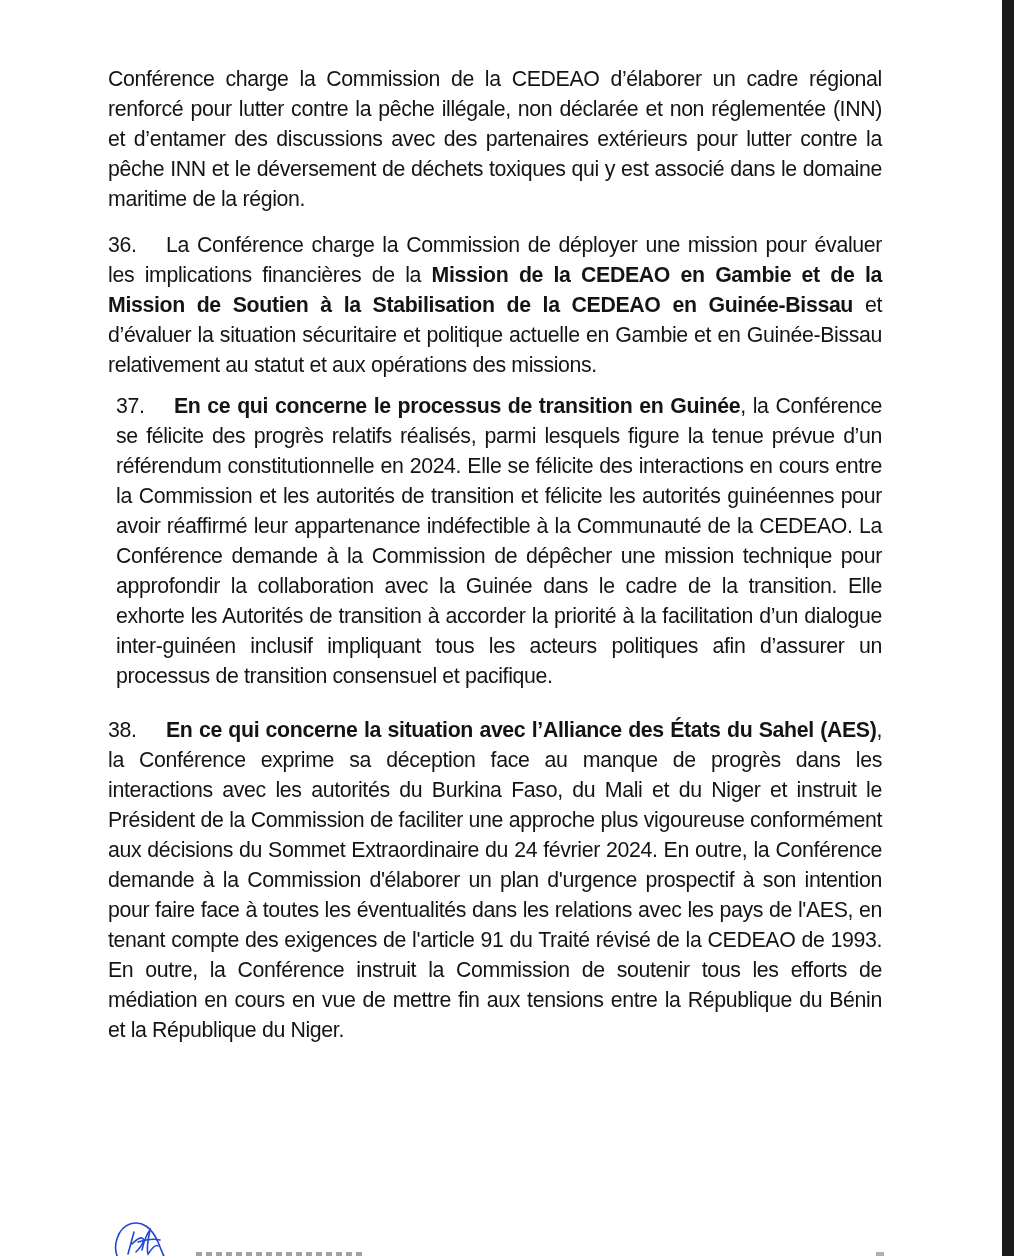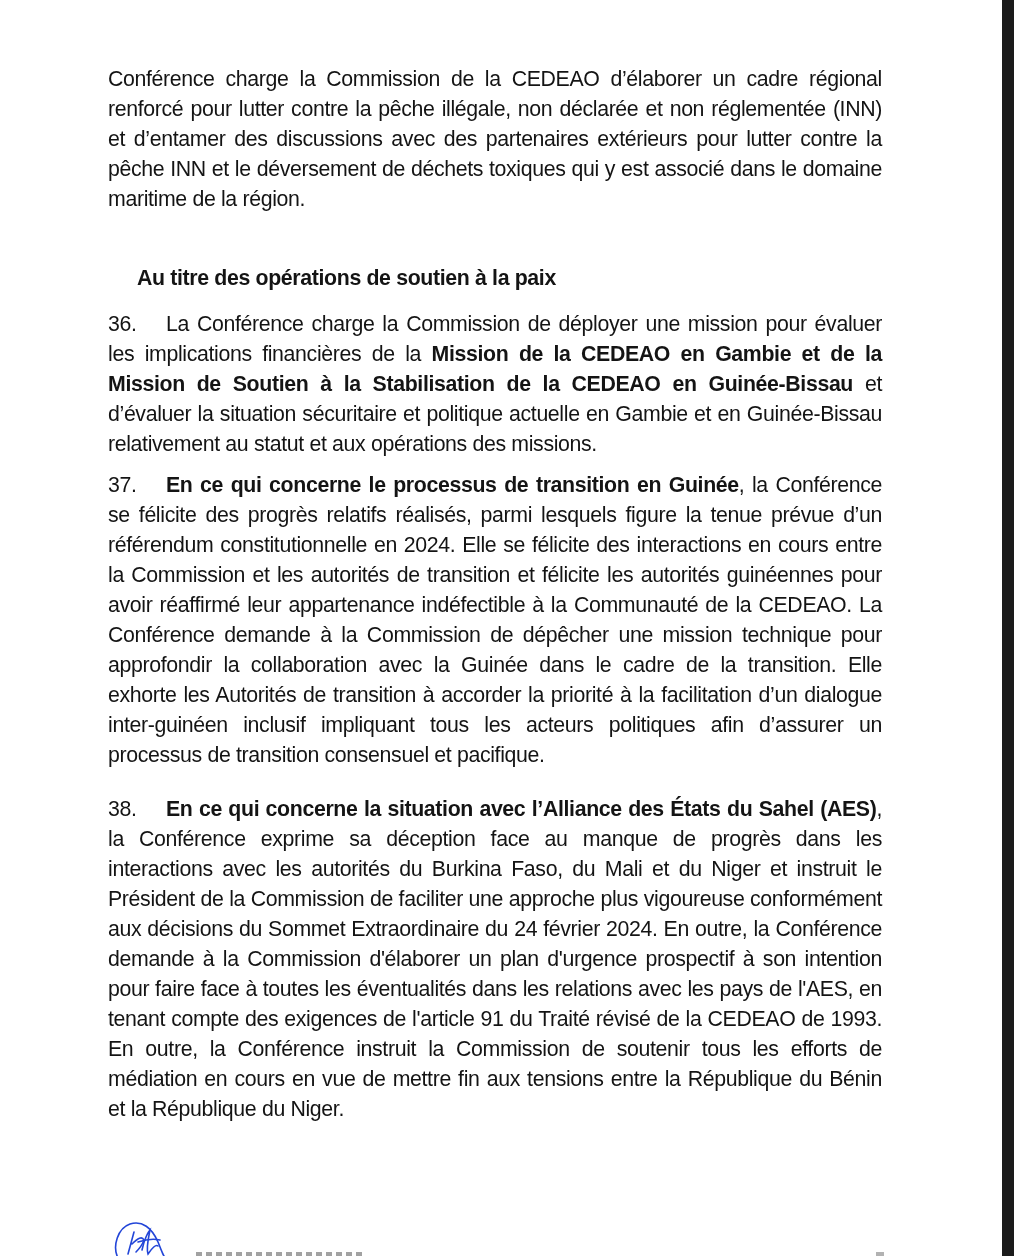--- a/index.html
+++ b/index.html
@@ -53,21 +53,21 @@
     .para b {
       font-weight: bold;
     }
     .heading {
       margin: 49px 0 10px 29px;
       font-weight: bold;
       font-size: 21.3px;
       line-height: 30px;
     }
     .p36 { margin-top: 16px; }
-    .p37 { margin-top: 11px; }
+    .p37 { margin-top: 11px; margin-left: 8px; }
     .p38 { margin-top: 24px; }
     .footer {
       position: absolute;
       left: 108px;
       top: 1218px;
       width: 780px;
       height: 40px;
     }
     .signature {
       position: absolute;
@@ -95,21 +95,20 @@
   </style>
 </head>
 <body>
 
 <div class="page">
   <div class="content">
     <p class="para">
       <span>Conférence charge la Commission de la CEDEAO d’élaborer un cadre régional renforcé pour lutter contre la pêche illégale, non déclarée et non réglementée (INN) et d’entamer des discussions avec des partenaires extérieurs pour lutter contre la pêche INN et le déversement de déchets toxiques qui y est associé dans le domaine maritime de la région.</span>
     </p>
 
-    <h2 class="heading">Au titre des opérations de soutien à la paix</h2>
 
     <p class="para p36">
       <span class="num">36.</span><span>La Conférence charge la Commission de déployer une mission pour évaluer les implications financières de la </span><b>Mission de la CEDEAO en Gambie et de la Mission de Soutien à la Stabilisation de la CEDEAO en Guinée-Bissau</b><span> et d’évaluer la situation sécuritaire et politique actuelle en Gambie et en Guinée-Bissau relativement au statut et aux opérations des missions.</span>
     </p>
 
     <p class="para p37">
       <span class="num">37.</span><b>En ce qui concerne le processus de transition en Guinée</b><span>, la Conférence se félicite des progrès relatifs réalisés, parmi lesquels figure la tenue prévue d’un référendum constitutionnelle en 2024. Elle se félicite des interactions en cours entre la Commission et les autorités de transition et félicite les autorités guinéennes pour avoir réaffirmé leur appartenance indéfectible à la Communauté de la CEDEAO. La Conférence demande à la Commission de dépêcher une mission technique pour approfondir la collaboration avec la Guinée dans le cadre de la transition. Elle exhorte les Autorités de transition à accorder la priorité à la facilitation d’un dialogue inter-guinéen inclusif impliquant tous les acteurs politiques afin d’assurer un processus de transition consensuel et pacifique.</span>
     </p>
 
     <p class="para p38">

